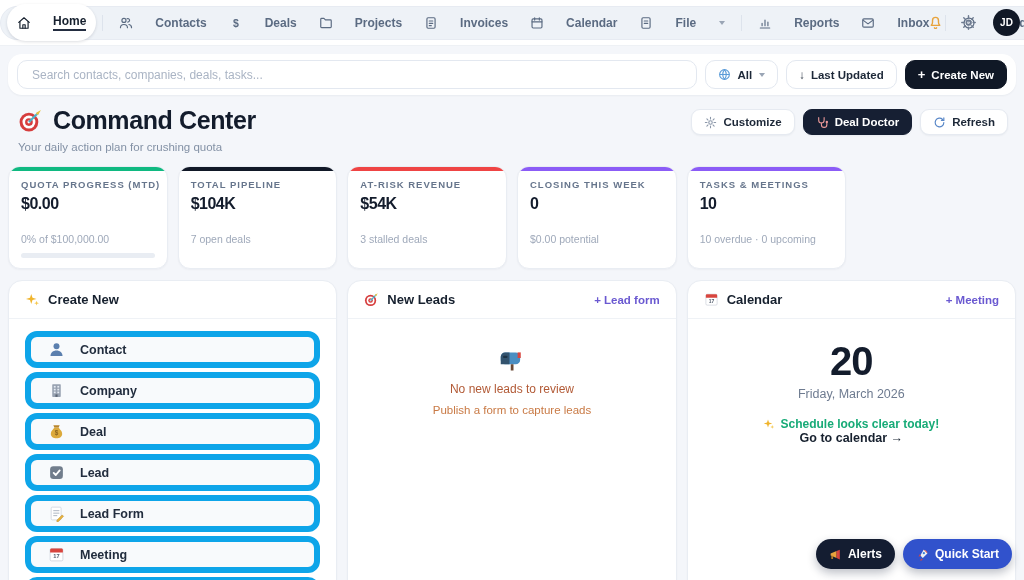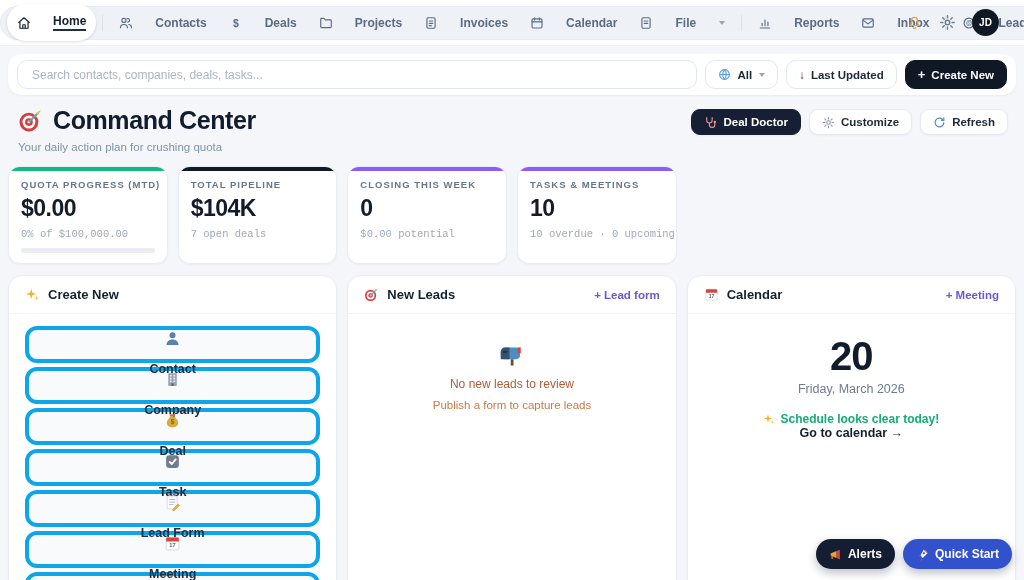--- a/index.html
+++ b/index.html
@@ -15,21 +15,21 @@
 
   
   .topbar { height:46px; background:#fff; border-bottom:1px solid #eef1f5; display:flex; align-items:center; position:relative; }
   .nav-pill { margin:0 auto; display:flex; align-items:center; gap:2px; background:#eef2f7; border:1px solid #e7ebf2; border-radius:999px; padding:0 6px; height:34px; }
   .nav-item { display:flex; align-items:center; gap:22px; padding:10px 10px; border-radius:999px; font-size:12px; font-weight:600; color:#5b6b82; cursor:pointer; white-space:nowrap; }
   .nav-item svg { width:14px; height:14px; }
   .nav-item.active { background:#fff; color:#16202e; box-shadow:0 1px 3px rgba(20,30,50,.14); }
   .nav-item.active .nav-label { border-bottom:2px solid #232d40; padding-bottom:1px; }
   .nav-sep { width:1px; height:16px; background:#dde3ec; margin:0 4px; }
   .caret { width:0; height:0; border-left:3.5px solid transparent; border-right:3.5px solid transparent; border-top:4px solid #9aa5b5; margin-left:1px; }
-  .topbar-right { position:absolute; right:25px; display:flex; align-items:center; gap:16px; }
+  .topbar-right { position:absolute; right:4px; display:flex; align-items:center; gap:16px; }
   .icon-btn { cursor:pointer; }
   .icon-btn svg { width:17px; height:17px; }
   .avatar { width:27px; height:27px; border-radius:50%; background:#101826; color:#fff; font-size:10px; font-weight:700; display:flex; align-items:center; justify-content:center; cursor:pointer; }
 
   
   .search-card { margin:8px 8px 0; background:#fff; border-radius:14px; padding:6px 9px; display:flex; gap:8px; align-items:center; box-shadow:0 1px 2px rgba(25,35,60,.05); }
   .search-input { flex:1; height:29px; border:1px solid #e3e8f0; border-radius:10px; padding:0 14px; font-size:12px; color:#334155; outline:none; background:#fff; font-family:"Liberation Sans",sans-serif; }
   .search-input::placeholder { color:#aab4c4; }
   .pill-btn { height:29px; display:flex; align-items:center; gap:6px; padding:0 12px; background:#fff; border:1px solid #e3e8f0; border-radius:10px; font-size:11.5px; font-weight:700; color:#1d2838; cursor:pointer; white-space:nowrap; }
   .pill-btn svg { width:13px; height:13px; }
@@ -48,34 +48,34 @@
   .action-dark { background:#161f33; color:#fff; border:1px solid #161f33; }
 
   
   .stats { margin:13px 8px 0; display:grid; grid-template-columns:repeat(6,1fr); gap:10px; }
   .stat-card { background:#fff; border:1px solid #e9edf3; border-radius:12px; overflow:hidden; box-shadow:0 1px 2px rgba(25,35,60,.04); }
   .accent { height:4px; }
   .acc-green { background:#10b981; } .acc-navy { background:#111827; }
   .acc-red { background:#ef4444; } .acc-purple { background:#8b5cf6; }
   .stat-body { padding:8px 12px 10px; }
   .stat-label { font-size:9.5px; font-weight:800; letter-spacing:1px; color:#66758c; white-space:nowrap; }
-  .stat-value { font-size:23px; font-weight:800; color:#131c2c; margin-top:5px; letter-spacing:-.5px; }
-  .stat-sub { font-size:10.5px; color:#9fa9ba; margin-top:6px; white-space:nowrap;font-family:Liberation Mono, monospace; }
+  .stat-value { font-size:16px; font-weight:800; color:#131c2c; margin-top:5px; letter-spacing:-.5px; }
+  .stat-sub { font-size:10.5px; color:#9fa9ba; margin-top:20px; white-space:nowrap; }
   .progress { height:5px; background:#e9edf3; border-radius:99px; margin-top:8px; }
 
   
   .panels { margin:11px 8px 0; display:grid; grid-template-columns:repeat(3,1fr); gap:10px; }
   .panel { background:#fff; border:1px solid #e9edf3; border-radius:14px; height:430px; box-shadow:0 1px 2px rgba(25,35,60,.04); }
   .panel-head { padding:11px 16px; border-bottom:1px solid #eff2f6; display:flex; justify-content:space-between; align-items:center; }
   .panel-title { display:flex; gap:8px; align-items:center; font-size:13px; font-weight:800; color:#16202e; }
   .panel-title svg { width:15px; height:15px; }
   .panel-action { font-size:11.5px; font-weight:700; color:#6a59d1; cursor:pointer; }
 
   .cn-list { padding:12px 16px; }
-  .cn-item { display:flex; align-items:center; gap:15px; height:37px; margin-bottom:4px; background:#f8fafc; border:4px solid #0ea5e9; border-radius:12px; padding:0 17px; cursor:pointer;flex-direction:column; }
+  .cn-item { display:flex; align-items:center; gap:15px; height:37px; margin-bottom:4px; background:#f8fafc; border:6px solid #0ea5e9; border-radius:12px; padding:0 17px; cursor:pointer; }
   .cn-item svg { width:17px; height:17px; flex:none; }
   .cn-label { font-size:12.5px; font-weight:600; color:#222d3e; }
 
   .empty { text-align:center; padding-top:24px; }
   .empty svg { width:30px; height:30px; margin:0 auto; }
   .empty-title { font-size:12px; color:#b25a36; margin-top:9px; }
   .empty-link { font-size:11.5px; color:#c97a45; margin-top:8px; cursor:pointer; }
 
   .cal { text-align:center; padding-top:20px; }
   .cal-day { font-size:40px; font-weight:800; color:#131c2c; letter-spacing:-1px; }
@@ -226,34 +226,34 @@
           <circle cx="10.5" cy="13.5" r="3.7" fill="#d63d3d"></circle>
           <circle cx="10.5" cy="13.5" r="1.4" fill="#fff"></circle>
           <line x1="10.5" y1="13.5" x2="19.5" y2="4.5" stroke="#49b0c9" stroke-width="2"></line>
           <path d="M17.5 4.5 22 2l-2.5 4.5-2-.5z" fill="#e8c23d"></path>
         </svg>
       <span class="page-title">Command Center</span>
     </div>
     <div class="subtitle">Your daily action plan for crushing quota</div>
   </div>
   <div class="head-actions">
+    <button class="action-btn">
+      <svg viewBox="0 0 24 24" fill="none" stroke="#8b97a9" stroke-width="2" stroke-linecap="round">
+          <circle cx="12" cy="12" r="3.2"></circle>
+          <path d="M12 2.5v3M12 18.5v3M2.5 12h3M18.5 12h3M5.3 5.3l2.1 2.1M16.6 16.6l2.1 2.1M18.7 5.3l-2.1 2.1M7.4 16.6l-2.1 2.1"></path>
+        </svg>
+      <span>Customize</span>
+    </button>
     <button class="action-btn action-dark">
       <svg viewBox="0 0 24 24" fill="none" stroke="#ef9a9a" stroke-width="2" stroke-linecap="round">
           <path d="M5 3v5a5 5 0 0 0 10 0V3"></path>
           <path d="M10 13v3a5 5 0 0 0 10 0v-2.5"></path>
           <circle cx="20" cy="11" r="2.2" fill="#ef9a9a" stroke="none"></circle>
         </svg>
       <span>Deal Doctor</span>
-    </button>
-    <button class="action-btn">
-      <svg viewBox="0 0 24 24" fill="none" stroke="#8b97a9" stroke-width="2" stroke-linecap="round">
-          <circle cx="12" cy="12" r="3.2"></circle>
-          <path d="M12 2.5v3M12 18.5v3M2.5 12h3M18.5 12h3M5.3 5.3l2.1 2.1M16.6 16.6l2.1 2.1M18.7 5.3l-2.1 2.1M7.4 16.6l-2.1 2.1"></path>
-        </svg>
-      <span>Customize</span>
     </button>
     <button class="action-btn">
       <svg viewBox="0 0 24 24" fill="none" stroke="#5a88c8" stroke-width="2.2" stroke-linecap="round">
           <path d="M20 12a8 8 0 1 1-2.3-5.6"></path>
           <path d="M20 3.5V8h-4.5"></path>
         </svg>
       <span>Refresh</span>
     </button>
   </div>
 </div>
@@ -267,20 +267,28 @@
       <div class="stat-sub">0% of $100,000.00</div>
       <div class="progress"></div>
     </div>
   </div>
   <div class="stat-card">
     <div class="accent acc-navy"></div>
     <div class="stat-body">
       <div class="stat-label">TOTAL PIPELINE</div>
       <div class="stat-value">$104K</div>
       <div class="stat-sub">7 open deals</div>
+    </div>
+  </div>
+  <div class="stat-card">
+    <div class="accent acc-red"></div>
+    <div class="stat-body">
+      <div class="stat-label">AT-RISK REVENUE</div>
+      <div class="stat-value">$54K</div>
+      <div class="stat-sub">3 stalled deals</div>
     </div>
   </div>
   <div class="stat-card">
     <div class="accent acc-purple"></div>
     <div class="stat-body">
       <div class="stat-label">CLOSING THIS WEEK</div>
       <div class="stat-value">0</div>
       <div class="stat-sub">$0.00 potential</div>
     </div>
   </div>
@@ -335,21 +343,21 @@
             <path d="M9 6.5 7.5 3h9L15 6.5z" fill="#b8862e"></path>
             <text x="12" y="17.5" font-size="9" font-weight="bold" text-anchor="middle" fill="#8a6420">$</text>
           </svg>
         <span class="cn-label">Deal</span>
       </div>
       <div class="cn-item">
         <svg viewBox="0 0 24 24">
             <rect x="3" y="3" width="18" height="18" rx="4.5" fill="#717d8c"></rect>
             <path d="M8 12.5l3 3 5.5-6.5" stroke="#fff" stroke-width="2.6" fill="none" stroke-linecap="round" stroke-linejoin="round"></path>
           </svg>
-        <span class="cn-label">Task</span>
+        <span class="cn-label">Lead</span>
       </div>
       <div class="cn-item">
         <svg viewBox="0 0 24 24">
             <rect x="4.5" y="3" width="14" height="18" rx="1.5" fill="#fff" stroke="#c9cfd9"></rect>
             <g stroke="#aeb6c2" stroke-width="1.4" stroke-linecap="round">
               <line x1="8" y1="8" x2="15.5" y2="8"></line>
               <line x1="8" y1="11.5" x2="15.5" y2="11.5"></line>
               <line x1="8" y1="15" x2="12.5" y2="15"></line>
             </g>
             <path d="M12.5 21.5l7.5-7.5 2 2-7.5 7.5h-2z" fill="#e8b33c" stroke="#b8862e" stroke-width=".7"></path>

